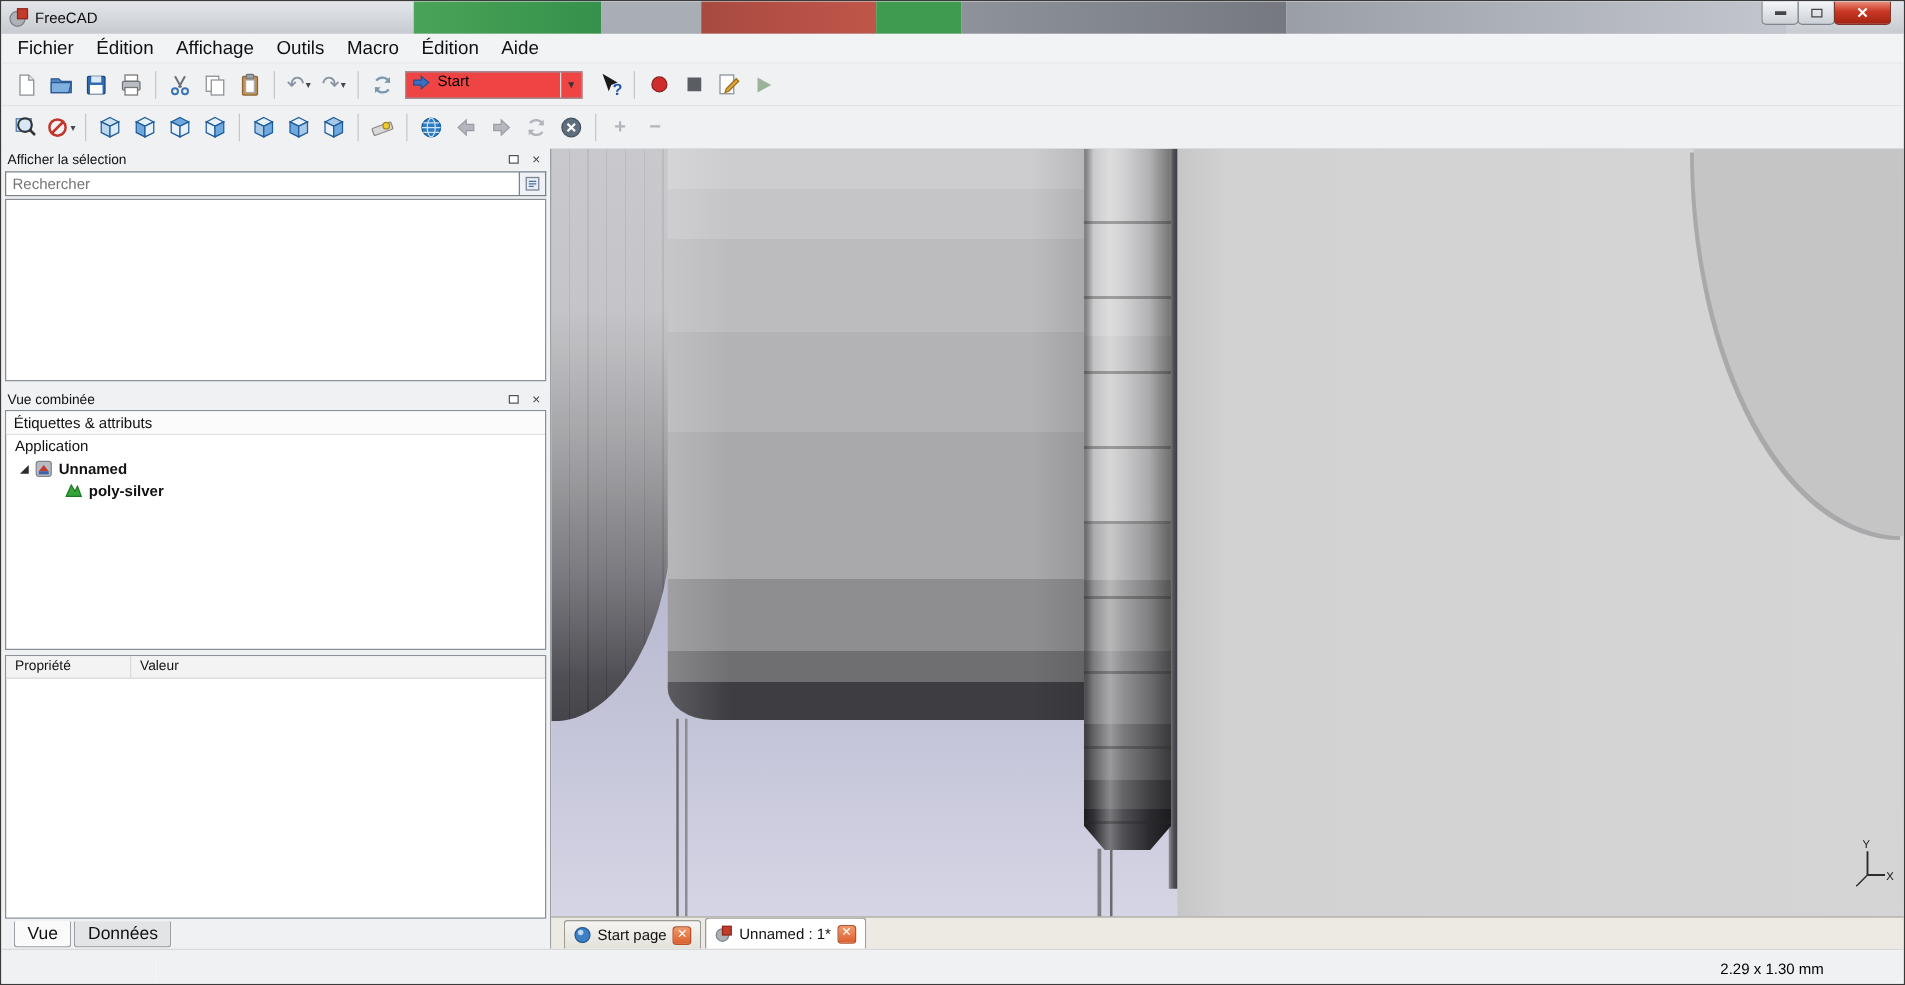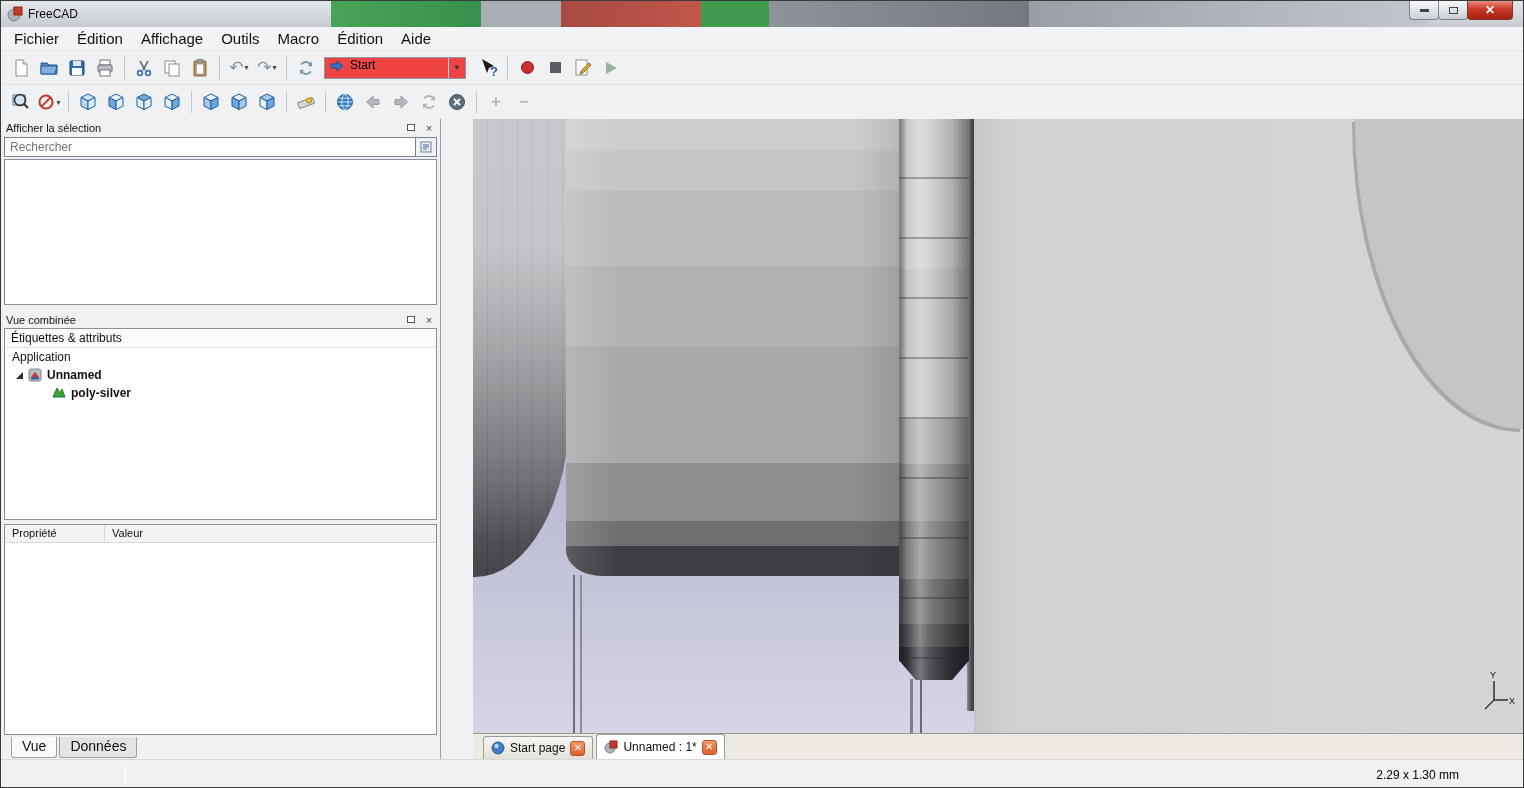--- a/index.html
+++ b/index.html
@@ -37,21 +37,21 @@
   .glyph { font-size:17px; line-height:1; color:#8791a0; }
   .record-dot { width:13px; height:13px; border-radius:50%; background:#cf2d2d; border:1px solid #8c1f1f; }
   .stop-sq { width:11px; height:11px; background:#5a5e64; }
   .play-tri { width:0; height:0; border-left:11px solid #9bb29b; border-top:6px solid transparent; border-bottom:6px solid transparent; }
   .plusminus { font-size:16px; font-weight:bold; color:#b2b6bc; }
   .combo { display:flex; align-items:flex-start; height:22px; width:142px; background:#ef4444; border:1px solid #8f959d; margin:0 8px 0 4px; padding-left:4px; }
   .combo .lbl { flex:1; margin-left:5px; font-size:12px; color:#000; }
   .combo .dd { width:17px; align-self:stretch; display:flex; align-items:center; justify-content:center; border-left:1px solid #dadada; color:#333; font-size:8px; }
 
   
-  .main { display:flex; height:640px;gap:32px; }
+  .main { display:flex; height:640px; }
 
   
   .left-panel { width:440px; flex:none; background:#f0f1f2; border-right:1px solid #9aa0a6; display:flex; flex-direction:column; }
   .dock-header { height:17px; flex:none; display:flex; align-items:center; padding:0 3px 0 5px; font-size:11px; }
   .dock-header .spacer { flex:1; }
   .dock-btn { width:16px; height:14px; display:flex; align-items:center; justify-content:center; color:#444; font-size:11px; margin-left:2px; }
   .float-glyph { width:8px; height:7px; border:1px solid #555; background:#fff; }
   .search-row { display:flex; height:20px; margin:1px 3px 2px 3px; flex:none; }
   .search-input { flex:1; height:20px; border:1px solid #7b828c; padding:0 5px; font-size:12px; color:#555; font-family:"Liberation Sans",sans-serif; background:#fff; outline:none; }
   .search-btn { width:21px; height:20px; border:1px solid #7b828c; border-left:none; background:#eef2f6; display:flex; align-items:center; justify-content:center; }

